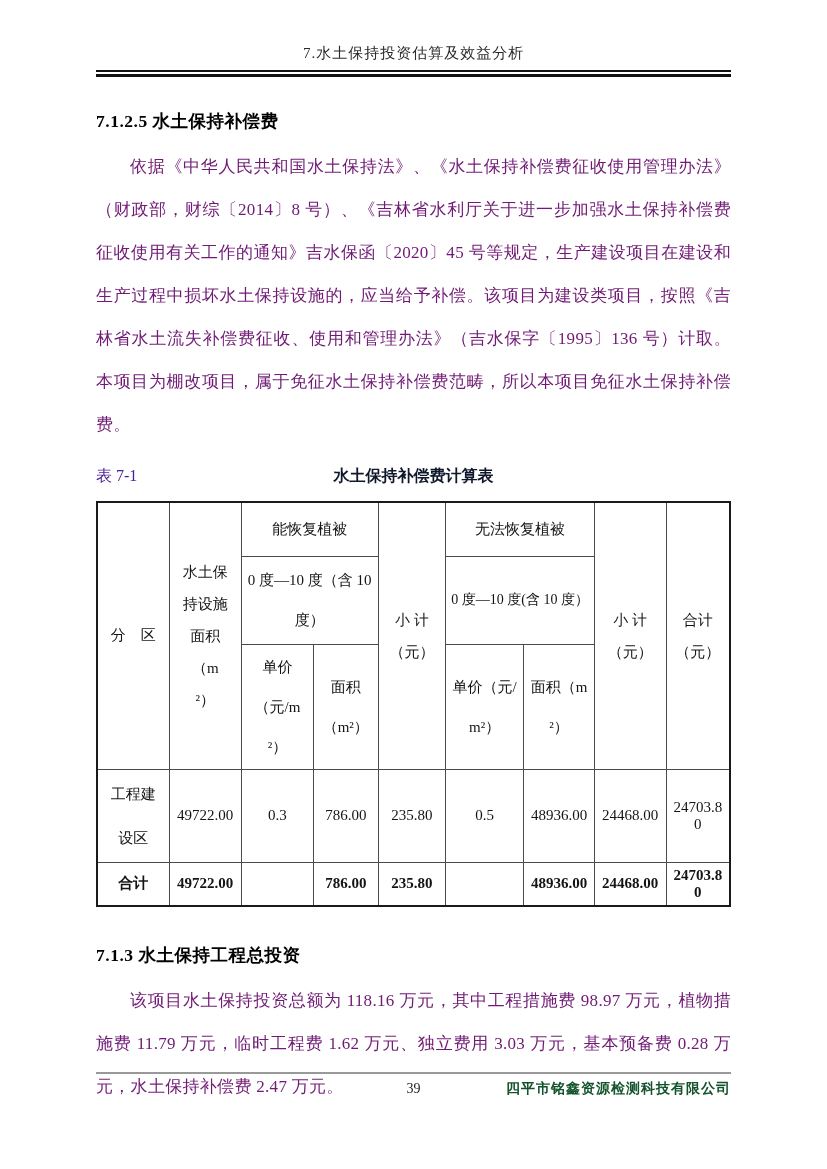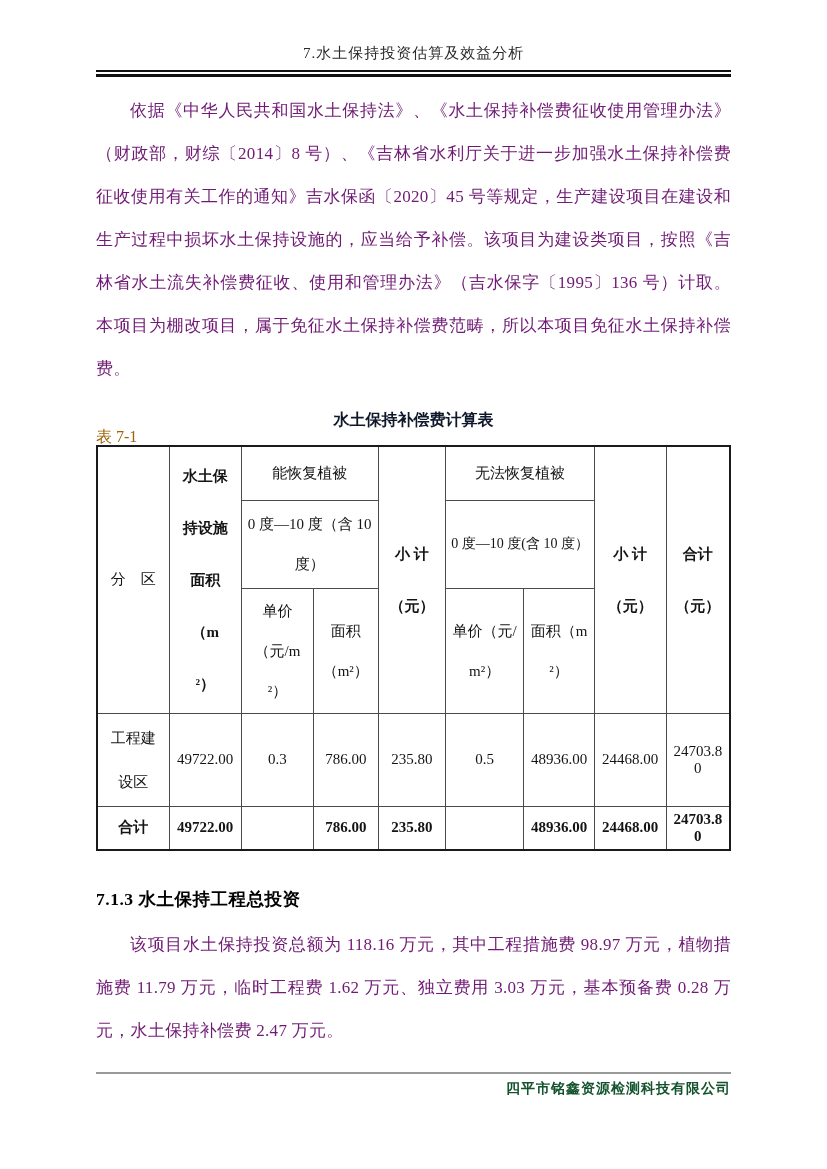--- a/index.html
+++ b/index.html
@@ -45,22 +45,22 @@
     letter-spacing: 0.3px;
   }
 
   .caption-row {
     position: relative;
     margin-top: 20px;
     height: 24px;
     font-size: 16px;
   }
   .caption-row .tab-label {
-    position: absolute; left: 0; top: 17px;
-    font-size: 16px; color: #a16207;
+    position: absolute; left: 0; top: 0;
+    font-size: 16px; color: #4c1d95;
   }
   .caption-row .tab-caption {
     display: block; width: 100%;
     text-align: center;
     font-weight: bold;
     color: #0f172a;
   }
 
   table.comp-table {
     margin-top: 11px;
@@ -78,21 +78,21 @@
     font-weight: normal;
     padding: 2px 4px;
     word-break: break-all;
     margin-top: 44px;
   }
   .comp-table tr.r-group th  { height: 54px; }
   .comp-table tr.r-range th  { height: 88px; line-height: 40px; }
   .comp-table tr.r-units th  { height: 88px; line-height: 40px; }
   .comp-table tr.r-data td   { height: 86px; }
   .comp-table tr.r-total td  { height: 44px; font-weight: bold; }
-  .comp-table th.tall { line-height: 52px; font-weight: bold; }
+  .comp-table th.tall { line-height: 32px; }
   .comp-table th.pad-narrow { padding: 2px 13px; }
   .comp-table td.zone-cell { line-height: 44px; padding: 2px 10px; }
   .comp-table th.one-line { font-size: 14px; padding: 2px 1px; white-space: nowrap; word-break: keep-all; overflow: hidden; }
 
   .footer {
     position: absolute;
     left: 96px; right: 96px; top: 1072px;
     border-top: 2px solid #999;
     height: 40px;
     font-size: 14px;
@@ -114,20 +114,21 @@
 
 <div class="page">
 
   <div class="running-title">7.水土保持投资估算及效益分析</div>
   <div class="head-rule">
     <div class="thin"></div>
     <div class="gap"></div>
     <div class="thick"></div>
   </div>
 
+  <h2 class="sec-heading">7.1.2.5 水土保持补偿费</h2>
 
   <p class="body-para">依据《中华人民共和国水土保持法》、《水土保持补偿费征收使用管理办法》（财政部，财综〔2014〕8 号）、《吉林省水利厅关于进一步加强水土保持补偿费征收使用有关工作的通知》吉水保函〔2020〕45 号等规定，生产建设项目在建设和生产过程中损坏水土保持设施的，应当给予补偿。该项目为建设类项目，按照《吉林省水土流失补偿费征收、使用和管理办法》（吉水保字〔1995〕136 号）计取。本项目为棚改项目，属于免征水土保持补偿费范畴，所以本项目免征水土保持补偿费。</p>
 
   <div class="caption-row">
     <span class="tab-label">表 7-1</span>
     <span class="tab-caption">水土保持补偿费计算表</span>
   </div>
 
   <table class="comp-table">
     <colgroup>
@@ -184,16 +185,17 @@
         <td>24703.80</td>
       </tr>
     </tbody>
   </table>
 
   <h2 class="sec-heading" style="margin-top:36px">7.1.3 水土保持工程总投资</h2>
 
   <p class="body-para">该项目水土保持投资总额为 118.16 万元，其中工程措施费 98.97 万元，植物措施费 11.79 万元，临时工程费 1.62 万元、独立费用 3.03 万元，基本预备费 0.28 万元，水土保持补偿费 2.47 万元。</p>
 
   <div class="footer">
+    <span class="page-num">39</span>
     <span class="company">四平市铭鑫资源检测科技有限公司</span>
   </div>
 
 </div>
 
 </body></html>

